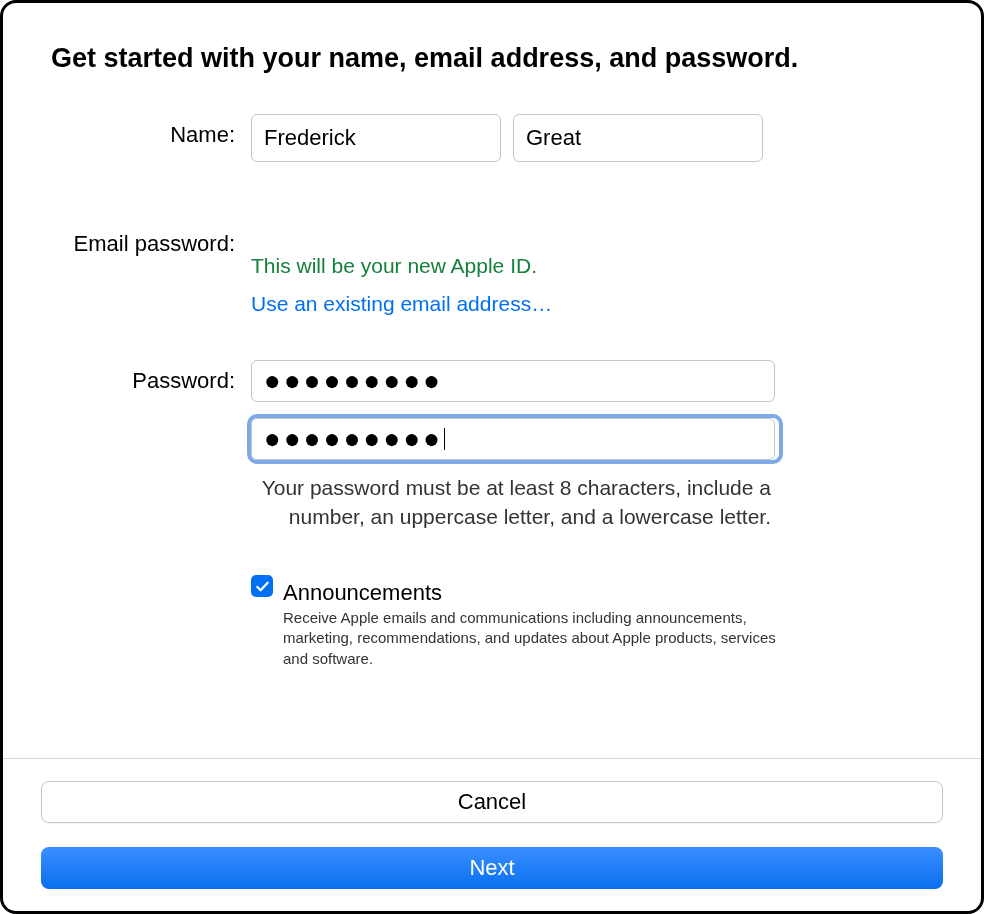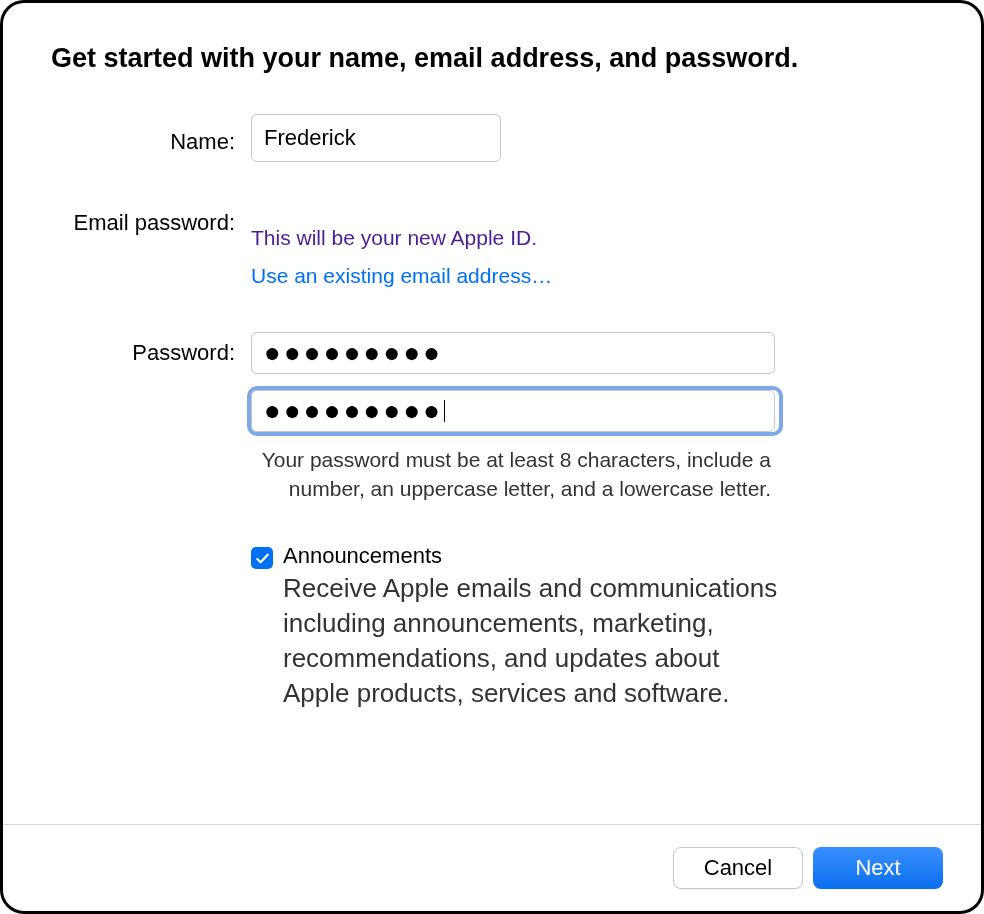--- a/index.html
+++ b/index.html
@@ -11,21 +11,21 @@
       font-family: -apple-system, BlinkMacSystemFont, "Helvetica Neue", Helvetica, Arial, sans-serif;
       background: #fff;
       width: 984px;
       height: 914px;
       position: relative;
     }
     .dialog {
       width: 984px;
       height: 914px;
       border: 3px solid #000;
-      border-radius: 24px;
+      border-radius: 16px;
       background: #fff;
       display: flex;
       flex-direction: column;
       overflow: hidden;
     }
     .content {
       flex: 1;
       padding: 40px 48px 20px 48px;
     }
     .title {
@@ -33,22 +33,21 @@
       font-weight: 700;
       color: #000;
       margin-bottom: 40px;
     }
     .form-row {
       display: flex;
       align-items: flex-start;
       margin-bottom: 2px;
     }
     .form-row.name-row {
-      margin-bottom: 40px;
-      align-items: center;
+      margin-bottom: 61px;
     }
     .form-row.email-row {
       margin-bottom: 10px;
     }
     .label-col {
       width: 200px;
       text-align: right;
       padding-right: 16px;
       padding-top: 8px;
       font-size: 22px;
@@ -86,22 +85,22 @@
     }
     .email-input {
       width: 345px;
     }
     .domain-suffix {
       font-size: 22px;
       color: #000;
     }
     .helper-text {
       font-size: 21px;
-      color: #4c1d95;
-      margin-top: 21px;
+      color: #15803d;
+      margin-top: 28px;
       line-height: 1.4;
     }
     .link {
       font-size: 21px;
       color: #0070f3;
       cursor: pointer;
       margin-top: 12px;
       display: inline-block;
     }
     .email-helpers {
@@ -154,37 +153,39 @@
       margin-top: 4px;
       cursor: pointer;
     }
     .checkbox svg {
       width: 15px;
       height: 15px;
     }
     .checkbox-text {
       flex: 1;
       max-width: 495px;
+      margin-top: 9px;
     }
     .checkbox-title {
       font-size: 22px;
       color: #000;
       margin-bottom: 2px;
     }
     .checkbox-desc {
-      font-size: 26px;
+      font-size: 15px;
       color: #333;
       line-height: 1.35;
     }
     .footer {
       border-top: 1px solid #d8d8d8;
       padding: 22px 38px;
       display: flex;
-      justify-content: flex-end;
-      gap: 10px;
+      justify-content: flex-start;
+      gap: 24px;
+      flex-direction: column;
     }
     .btn {
       font-family: inherit;
       font-size: 22px;
       padding: 6px 26px;
       border-radius: 8px;
       cursor: pointer;
       height: 42px;
       min-width: 130px;
     }
@@ -228,20 +229,21 @@
 
 <div class="dialog">
   <div class="content">
     <div class="title">Get started with your name, email address, and password.</div>
 
     <div class="form-row name-row">
       <div class="label-col">Name:</div>
       <div class="field-col">
         <div class="name-fields">
           <input type="text" class="first-name-input" value="Frederick" style="">
+          <input type="text" class="last-name-input" value="Great" style="">
         </div>
       </div>
     </div>
 
     <div class="form-row email-row">
       <div class="label-col">Email password:</div>
       <div class="field-col">
         <div class="email-helpers">
           <div class="helper-text">This will be your new Apple ID.</div>
           <span class="link">Use an existing email address…</span>

